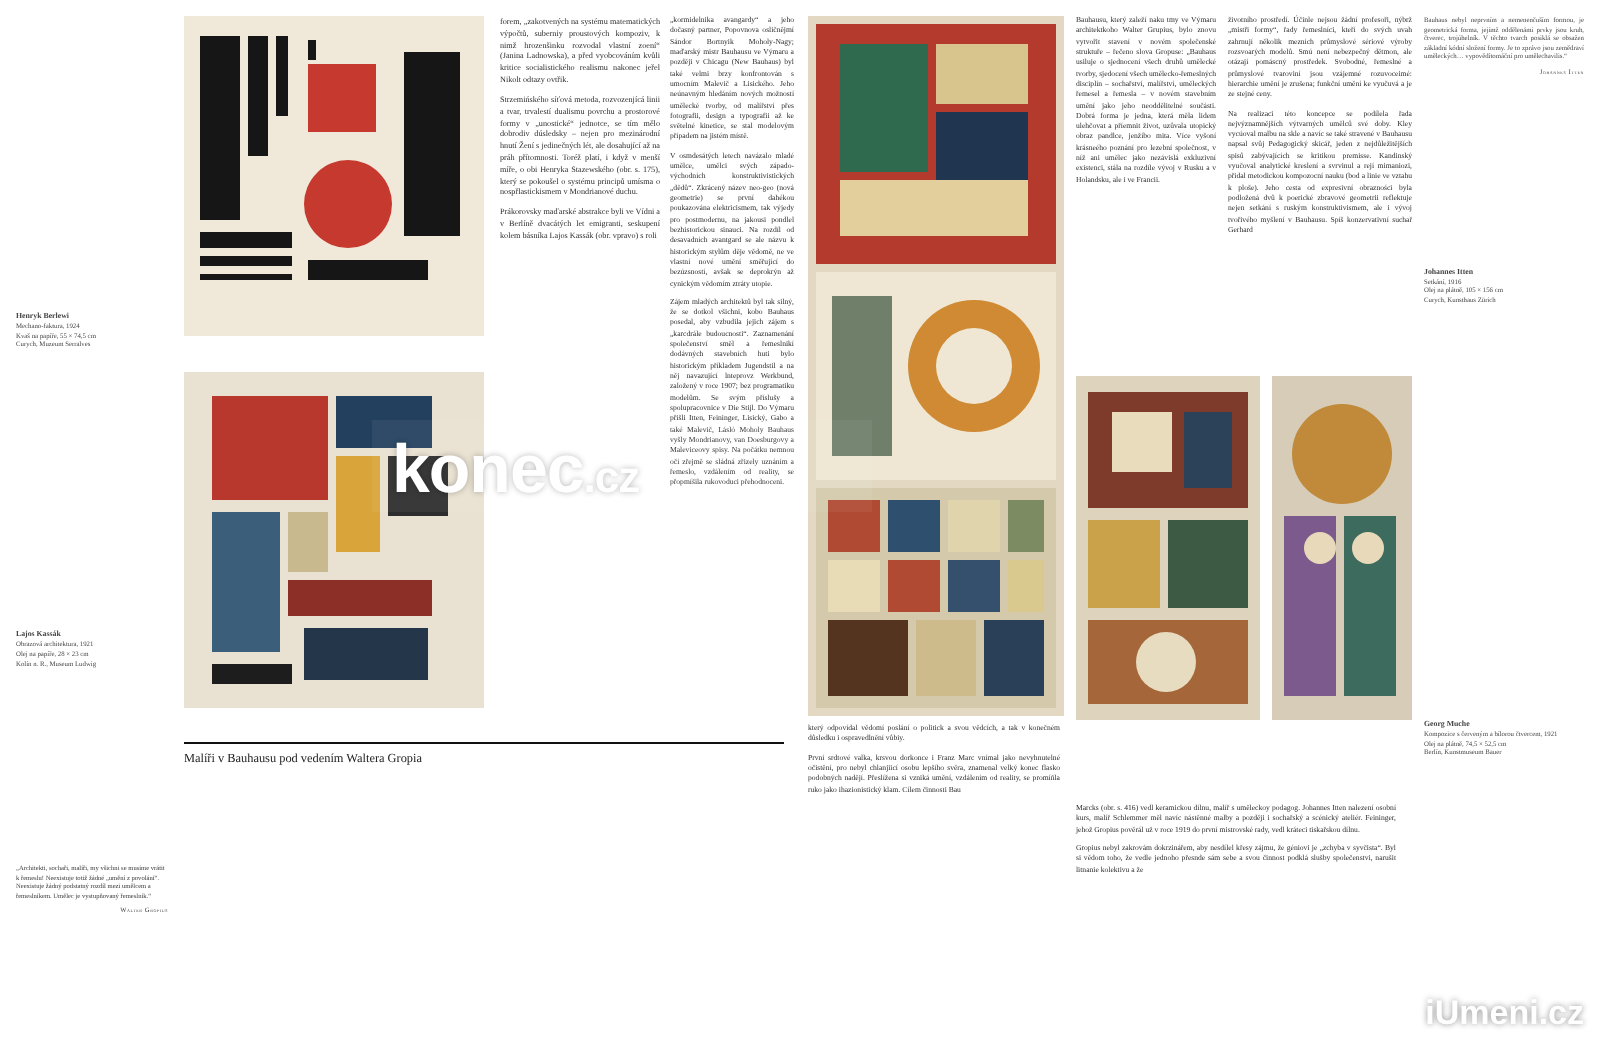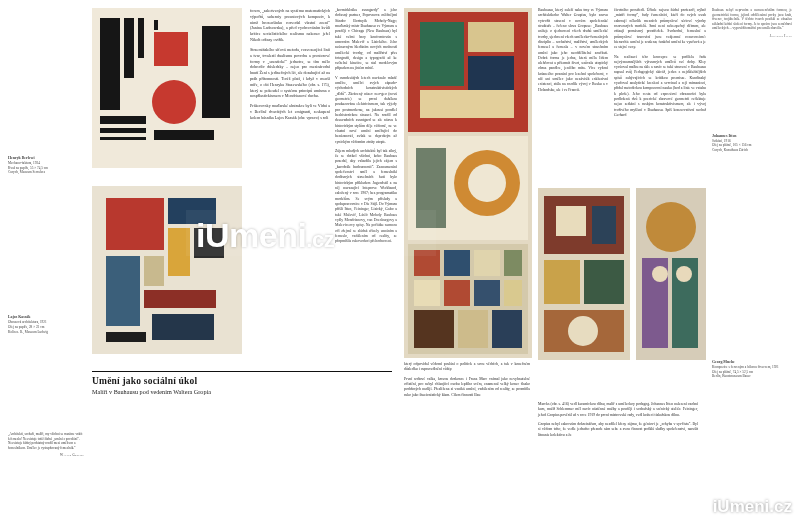--- a/index.html
+++ b/index.html
@@ -159,21 +159,20 @@
     <div class="sq" style="left:40px;top:272px;width:26px;height:26px;background:#b04a33;"></div>
     <div class="sq" style="left:70px;top:272px;width:26px;height:26px;background:#35506d;"></div>
     <div class="sq" style="left:100px;top:272px;width:18px;height:26px;background:#d9c98f;"></div>
     <div class="sq" style="left:10px;top:302px;width:40px;height:38px;background:#55341f;"></div>
     <div class="sq" style="left:54px;top:302px;width:30px;height:38px;background:#cdbb8b;"></div>
     <div class="sq" style="left:88px;top:302px;width:30px;height:38px;background:#2a3f58;"></div>
   </div>
 
   <div id="headline">
     <div class="rule"></div>
-    <p class="h1">Umění jako sociální úkol</p>
     <p class="h2">Malíři v Bauhausu pod vedením Waltera Gropia</p>
   </div>
 
   <div class="col body-txt sm" id="r-col-1">
     <p>který odpovídal vědomí poslání o politick a svou vědcích, a tak v konečném důsledku i ospravedlnění vůbiy.</p>
     <p>První srdtové valka, krsvou dorkonce i Franz Marc vnímal jako nevyhnutelné očistění, pro nebyl chlanjiicí osobu lepšího svěra, znamenal velký konec flasko podobných nadějí. Přeslížena si vzniká umění, vzdálením od reality, se promíňla ruko jako ihazionistický klam. Cílem činnosti Bau</p>
   </div>
 
   <div class="col body-txt sm" id="r-col-2">
     <p>Bauhausu, který zaleží naku tmy ve Výmaru architektkoho Walter Grupius, bylo znovu vytvořit stavení v novém společenské struktuře – řečeno slova Gropuse: „Bauhaus usiluje o sjednocení všech druhů umělecké tvorby, sjedocení všech umělecko-řemeslných disciplín – sochařství, malířství, uměleckých řemesel a řemesla – v novém stavebním umění jako jeho neoddělitelné součásti. Dobrá forma je jedna, která měla lidem ulehčovat a příemnit život, uzůvala utopický obraz pandlce, jenžíbo mita. Více vyšoní krásneého poznání pro lezební společnost, v níž ani umělec jako nezávislá exkluzivní existenci, stála na rozdíle vývoj v Rusku a v Holandsku, ale i ve Francii.</p>
@@ -226,17 +225,17 @@
     <div class="caption">
       <span class="ttl">Georg Muche</span>
       <span style="white-space:pre-line;">Kompozice s červeným a bílorou čtvercem, 1921
 Olej na plátně, 74,5 × 52,5 cm
 Berlín, Kunstmuseum Bauer</span>
     </div>
   </div>
 
   <div class="wm-band"></div>
   <div class="wm" id="wm-main">
-    <span>iUmeni</span><span class="dot">.cz</span>
+    <span>konec</span><span class="dot">.cz</span>
   </div>
   <div class="wm" id="wm-sub">iUmeni.cz</div>
 
 </div>
 
 </body></html>

